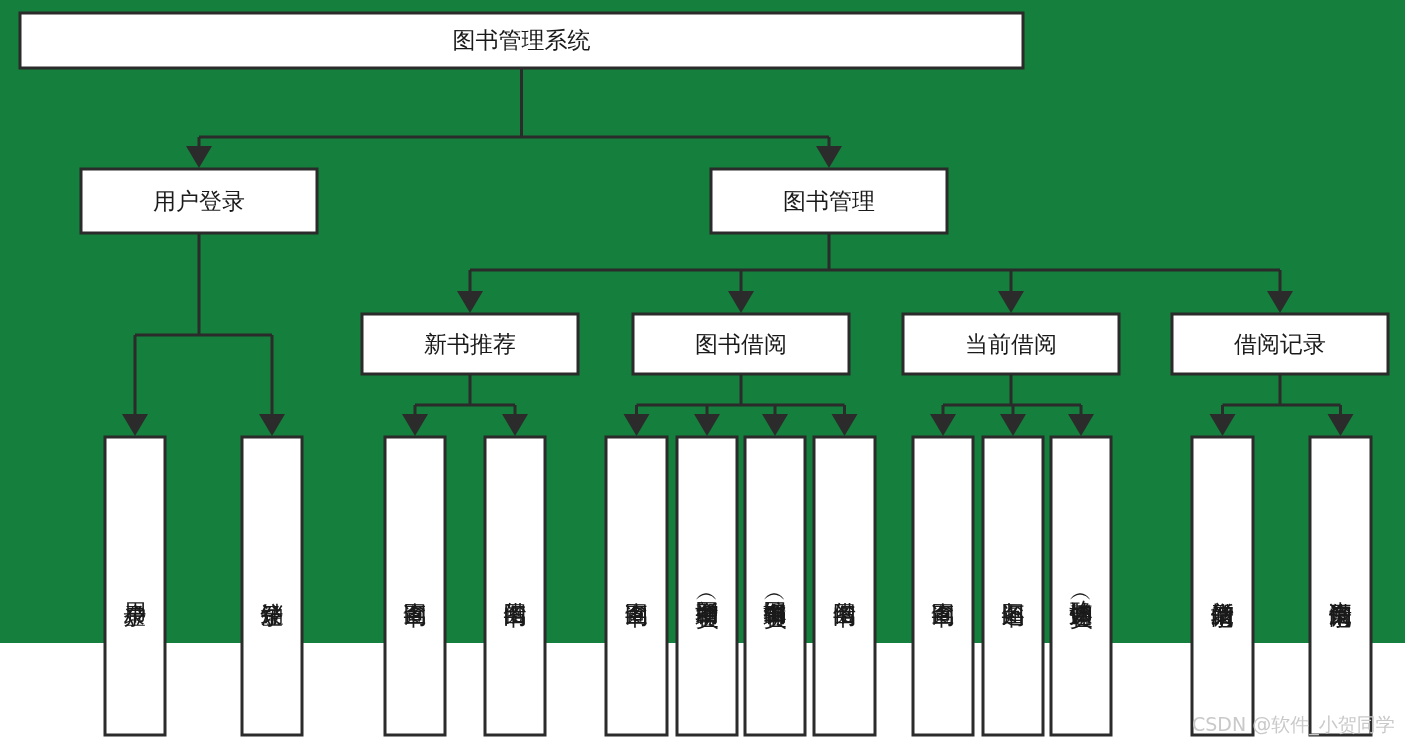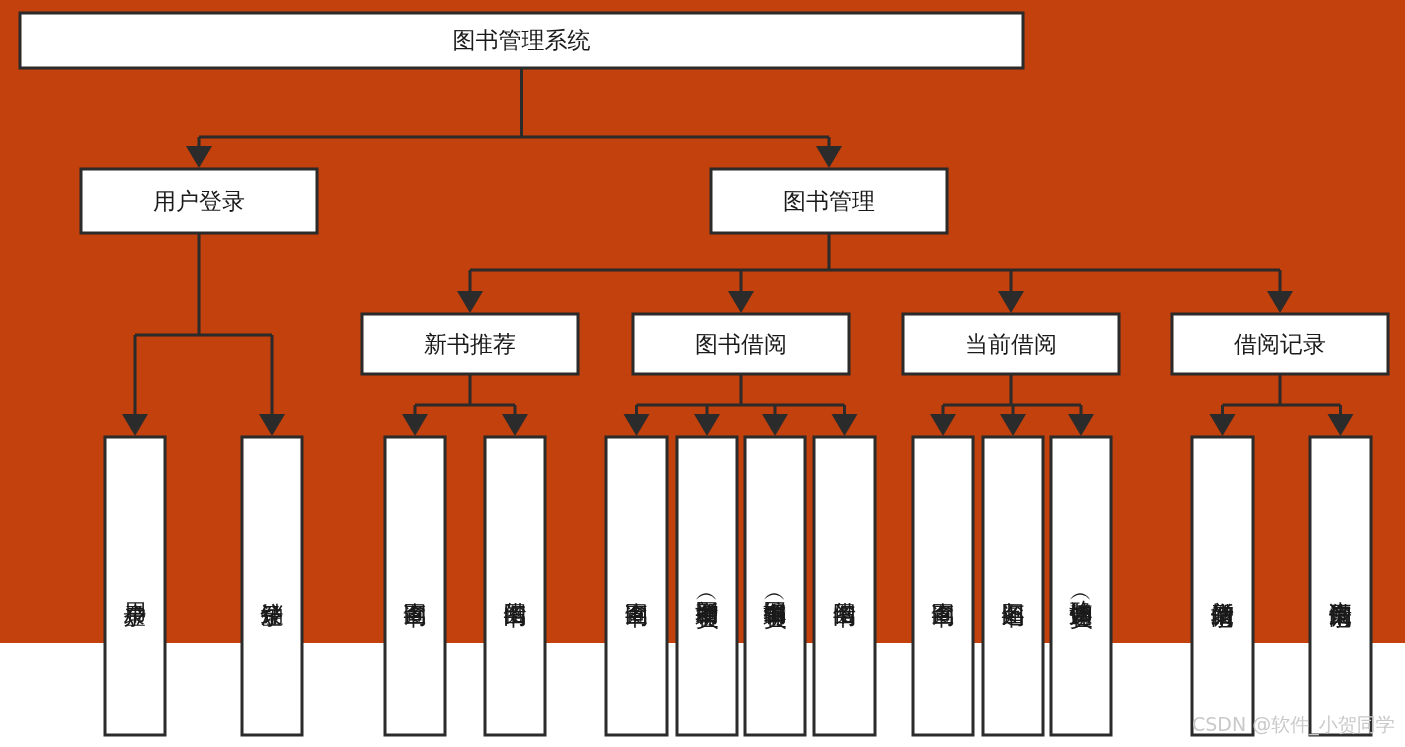--- a/index.html
+++ b/index.html
@@ -11,21 +11,21 @@
     width: 1405px;
     height: 747px;
     font-family: "DejaVu Sans", "Liberation Sans", sans-serif;
     overflow: hidden;
     position: relative;
   }
   #diagram-root {
     position: relative;
     width: 1405px;
     height: 643px;
-    background: #c2410c;
+    background: #15803d;
   }
   svg.canvas {
     position: absolute;
     left: 0;
     top: 0;
     width: 1405px;
     height: 747px;
   }
   .node-box {
     fill: #ffffff;

